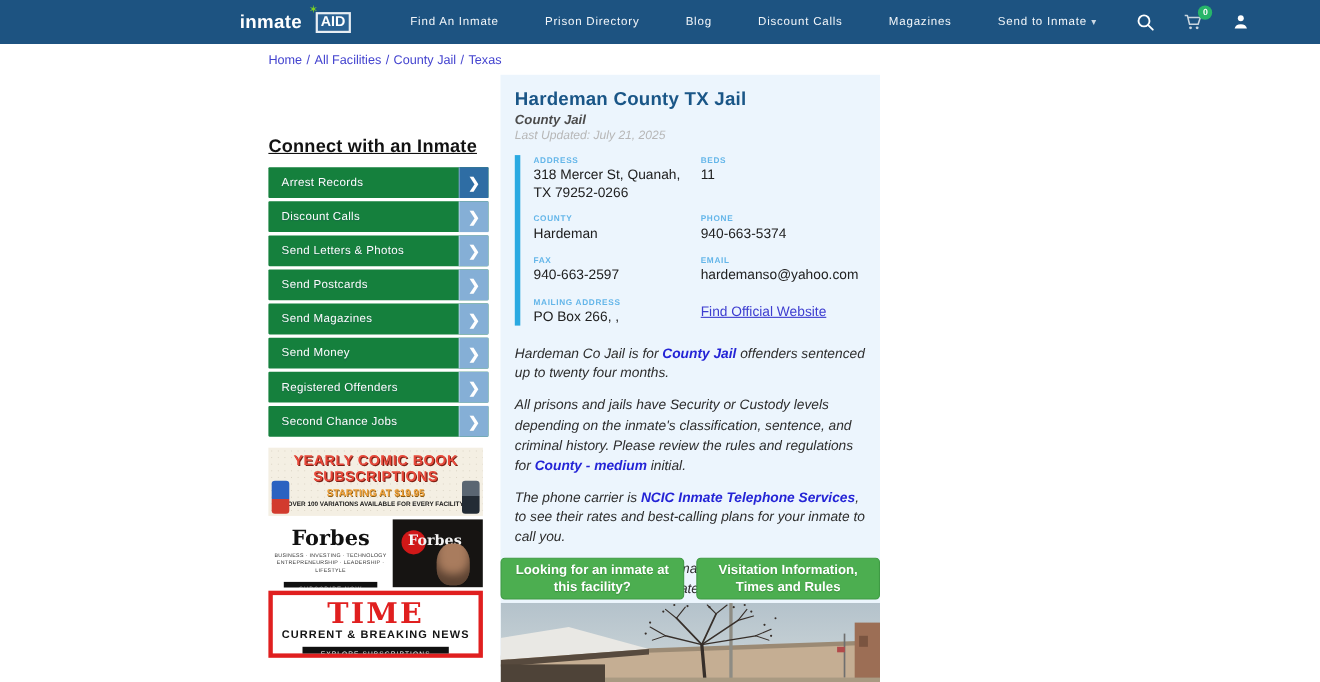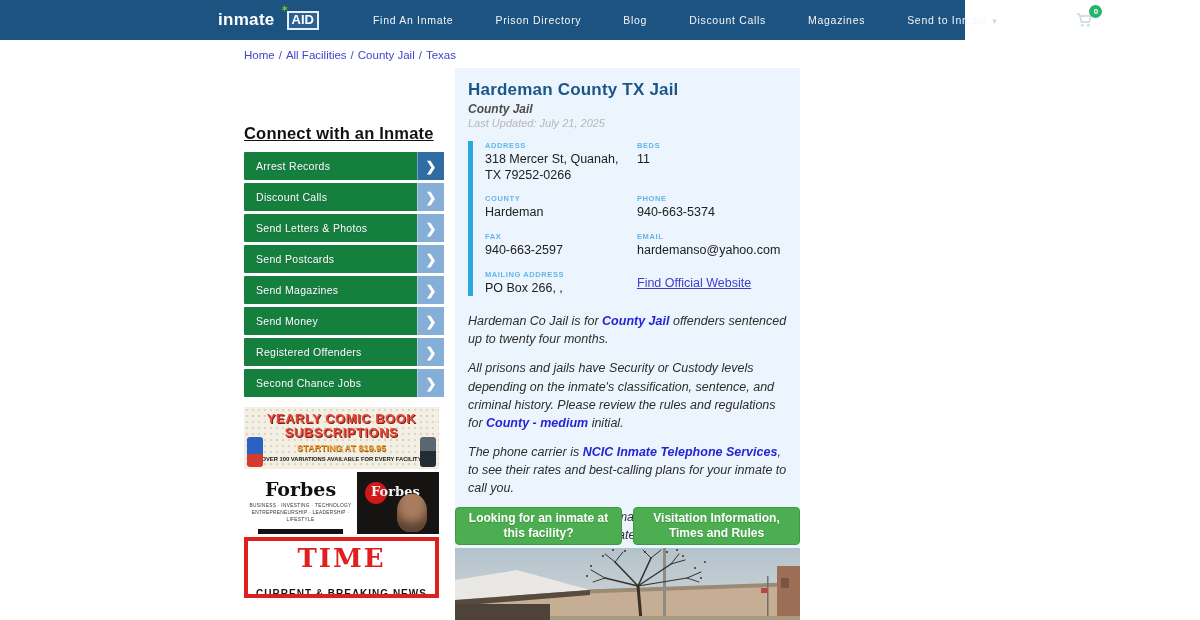--- a/index.html
+++ b/index.html
@@ -1,21 +1,21 @@
 <!DOCTYPE html>
 <html><head>
 <meta charset="utf-8">
 <style>
   * { box-sizing: border-box; margin: 0; padding: 0; }
   html,body { width:1200px; height:620px; overflow:hidden; background:#ffffff;
     font-family:"Liberation Sans", sans-serif; }
   #page { position:relative; width:1200px; height:620px; background:#fff; }
 
   
-  #navbar { position:absolute; left:0; top:0; width:965px; height:40px;
+  #navbar { position:absolute; left:0; top:0; width:1200px; height:40px;
     background:#1d5381; display:flex; align-items:center; }
   .nav-inner { margin-left:218px; display:flex; align-items:center; }
   .logo { display:flex; align-items:flex-end; position:relative; cursor:pointer; }
   .logo .word { color:#fff; font-weight:bold; font-size:17px; letter-spacing:0.3px; }
   .logo .aid { color:#fff; font-weight:bold; font-size:13px; border:2px solid #e8eef3;
     padding:0 3px 1px 3px; margin-left:12px; line-height:14px; background:#2a6192; }
   .logo .star { position:absolute; right:30px; top:-7px; color:#7ed321; font-size:10px; }
   .nav-menu { display:flex; align-items:center; margin-left:54px; gap:42px; }
   .nav-item { color:#f2f6fa; font-size:10.5px; letter-spacing:0.7px; cursor:pointer;
     white-space:nowrap; }
@@ -73,21 +73,21 @@
   .forbes-cover .cover-logo { position:absolute; left:14px; top:12px;
     font-family:"DejaVu Serif", serif; font-weight:bold; font-size:13px; color:#f4f4f4; }
   .forbes-cover .face { position:absolute; right:12px; top:22px; width:30px; height:38px;
     border-radius:45% 45% 40% 40%; background:#a97c5e;
     box-shadow:inset 0 -10px 8px rgba(30,20,15,0.55); }
   .ad-time { height:61px; background:#fff; border:4px solid #e01f1f; text-align:center;
     padding-top:4px; }
   .time-logo { font-family:"DejaVu Serif", serif; font-weight:bold; font-size:26px;
     color:#e01f1f; letter-spacing:2px; line-height:1; }
   .time-tag { font-size:10px; font-weight:bold; color:#141414; letter-spacing:1px;
-    margin-top:17px; }
+    margin-top:1px; }
   .time-btn { display:inline-block; background:#101010; color:#fff; font-size:6px;
     letter-spacing:1px; padding:4px 16px; margin-top:4px; }
 
   
   #main { position:absolute; left:455px; top:68px; width:345px; background:#ecf5fd;
     padding:12px 13px 14px 13px; }
   #main h1 { font-size:17px; font-weight:bold; color:#1a5687; letter-spacing:0.2px; }
   .fac-type { font-size:12px; font-weight:bold; font-style:italic; color:#4c4c4c;
     margin-top:2px; }
   .fac-updated { font-size:11px; font-style:italic; color:#b7b7b7; margin-top:1px; }

